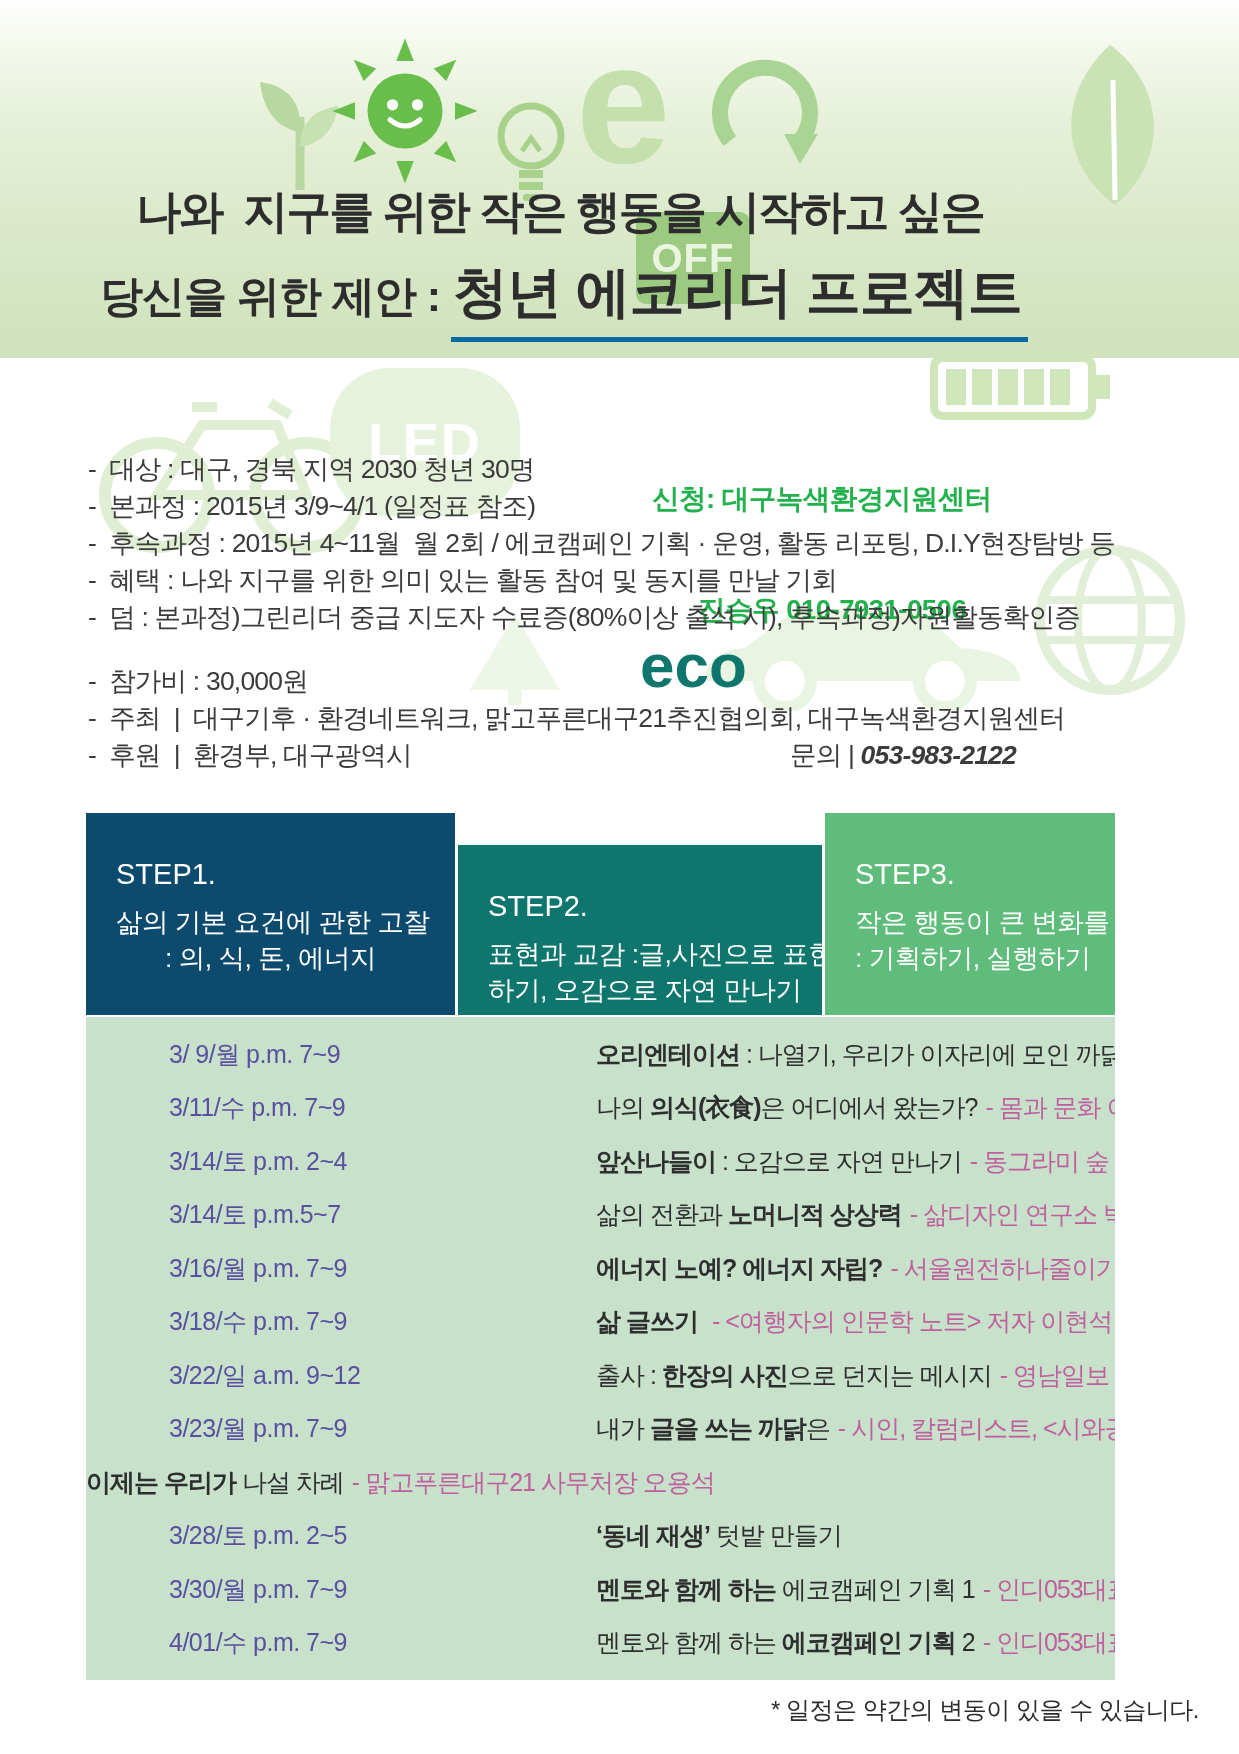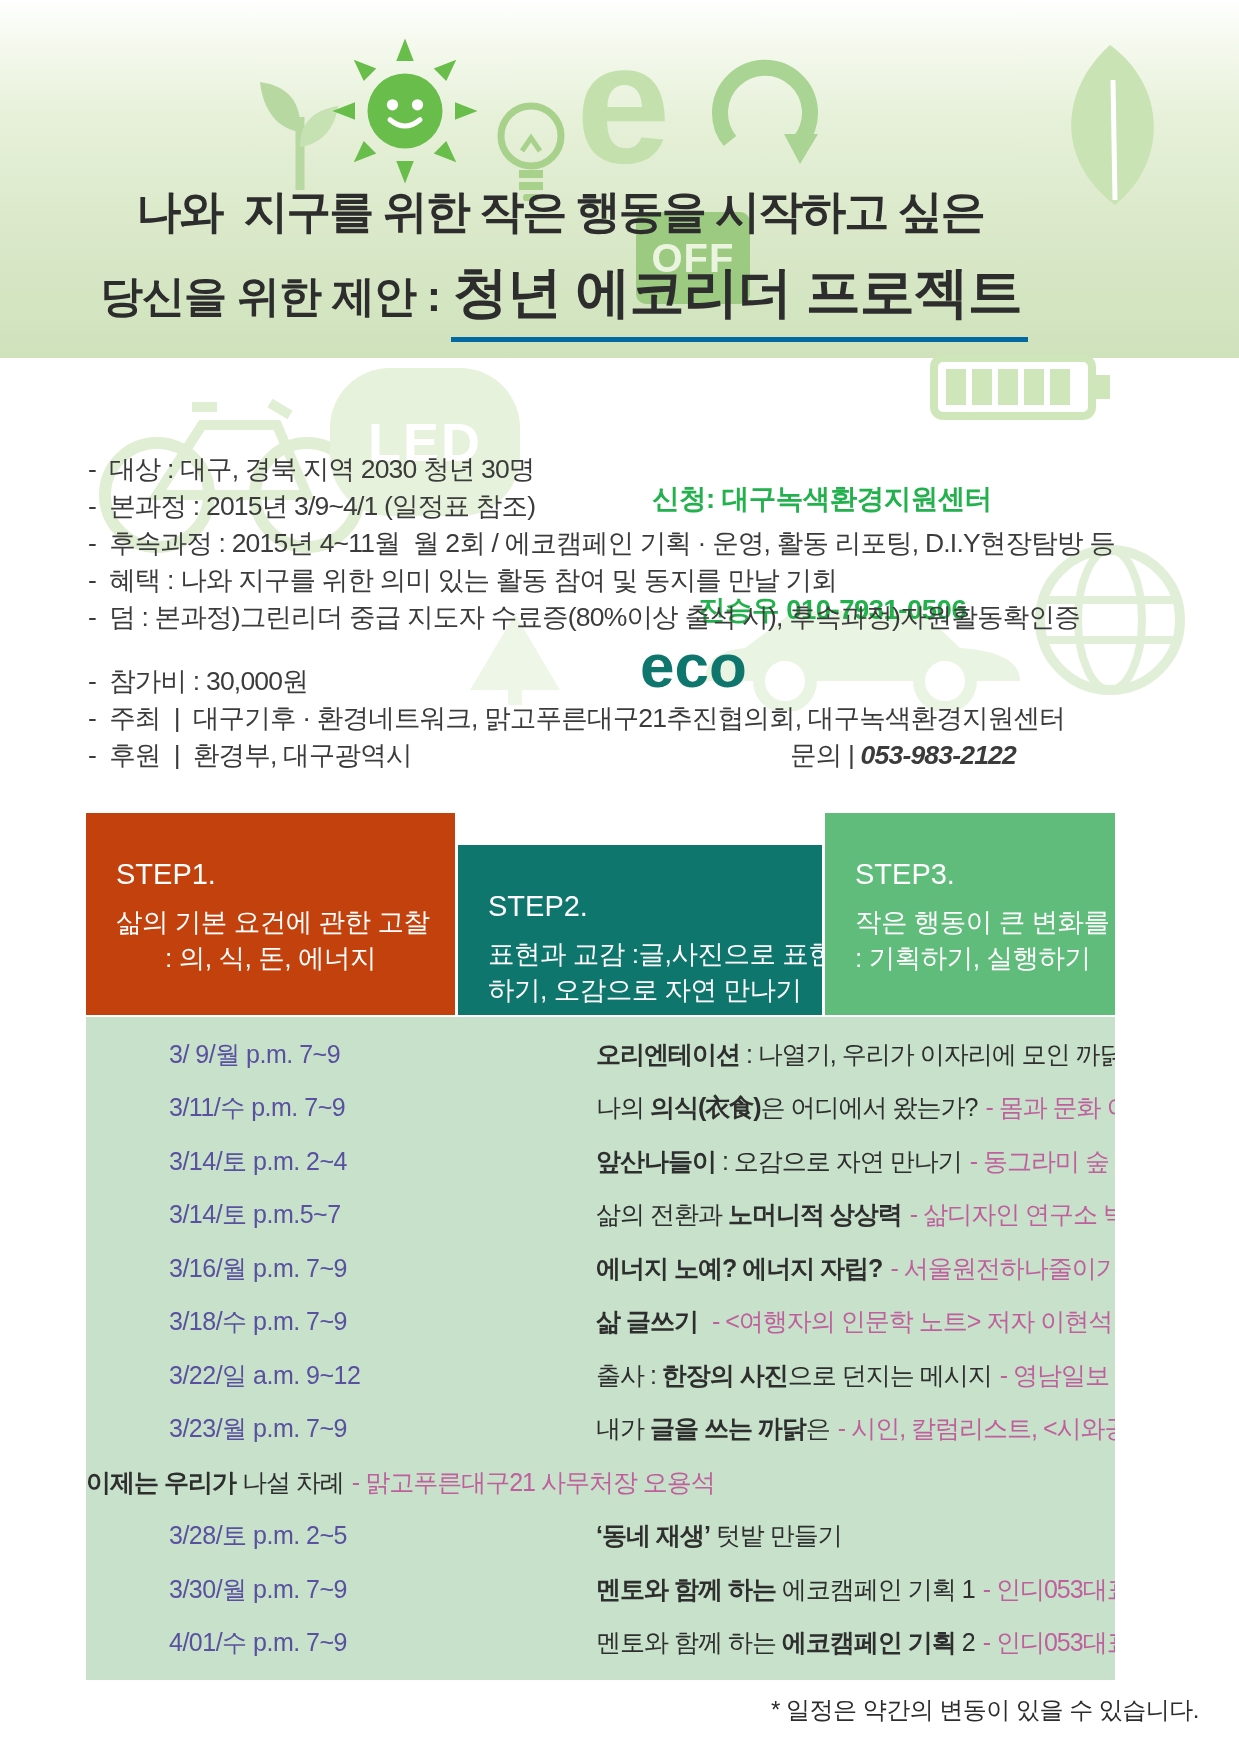--- a/index.html
+++ b/index.html
@@ -32,21 +32,21 @@
   
   .info{position:absolute;left:88px;top:451px;width:928px;z-index:2;font-size:26.5px;
     color:#3b3b3b;letter-spacing:-0.8px;}
   .info-line{height:37px;line-height:37px;white-space:pre;}
   .info-group2{margin-top:27px;}
   .flexline{display:flex;justify-content:space-between;}
   .inquiry .num{font-weight:bold;font-style:italic;}
   
   .steps{position:absolute;left:86px;top:813px;display:flex;gap:3px;height:202px;z-index:2;}
   .step{box-sizing:border-box;padding:45px 0 0 30px;color:#ffffff;}
-  .step1{width:369px;background:#c2410c;}
+  .step1{width:369px;background:#0c4a6e;}
   .step2{width:364px;background:#0f766e;margin-top:32px;}
   .step3{width:290px;background:#5fbc7b;}
   .step-label{font-size:29px;margin-bottom:13px;}
   .step-line{font-size:26.5px;line-height:36px;letter-spacing:-0.5px;white-space:pre;}
   .step1 .centered{text-align:center;padding-right:30px;}
   
   .schedule{position:absolute;left:86px;top:1017px;width:1029px;height:663px;background:#c7e1ca;
     display:flex;flex-direction:column;justify-content:space-evenly;z-index:2;overflow:hidden;}
   .sch-row{display:flex;align-items:center;height:33px;}
   .sch-date{flex:none;width:510px;box-sizing:border-box;padding-left:83px;color:#5a50a0;

